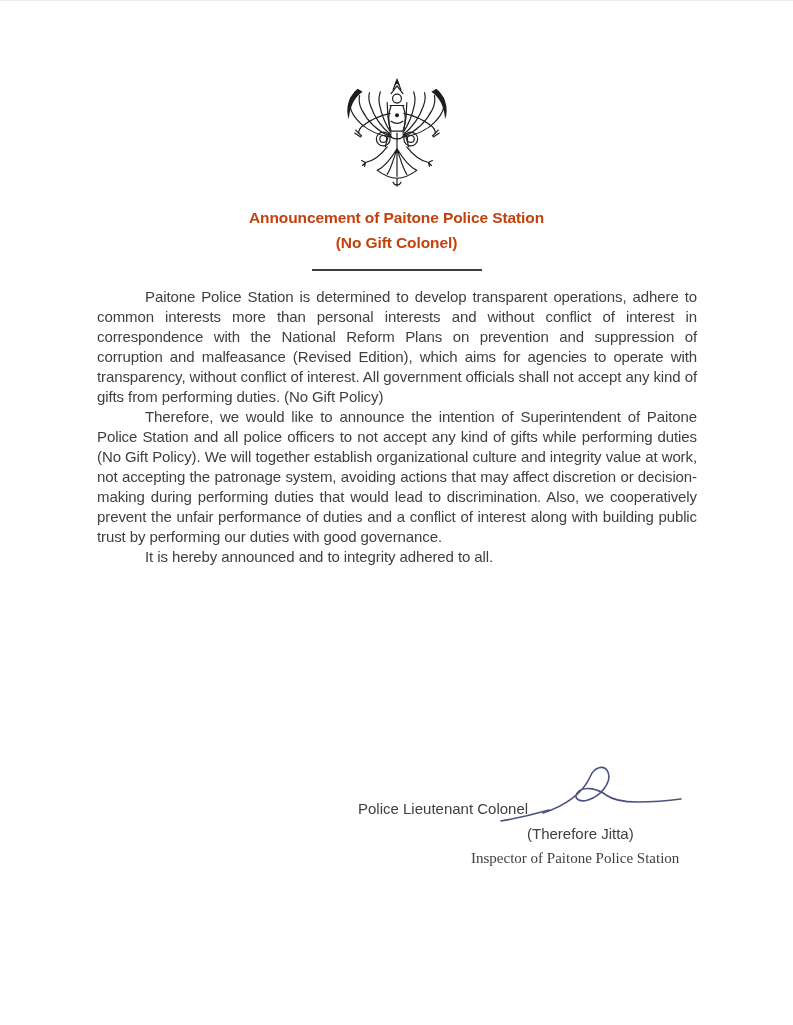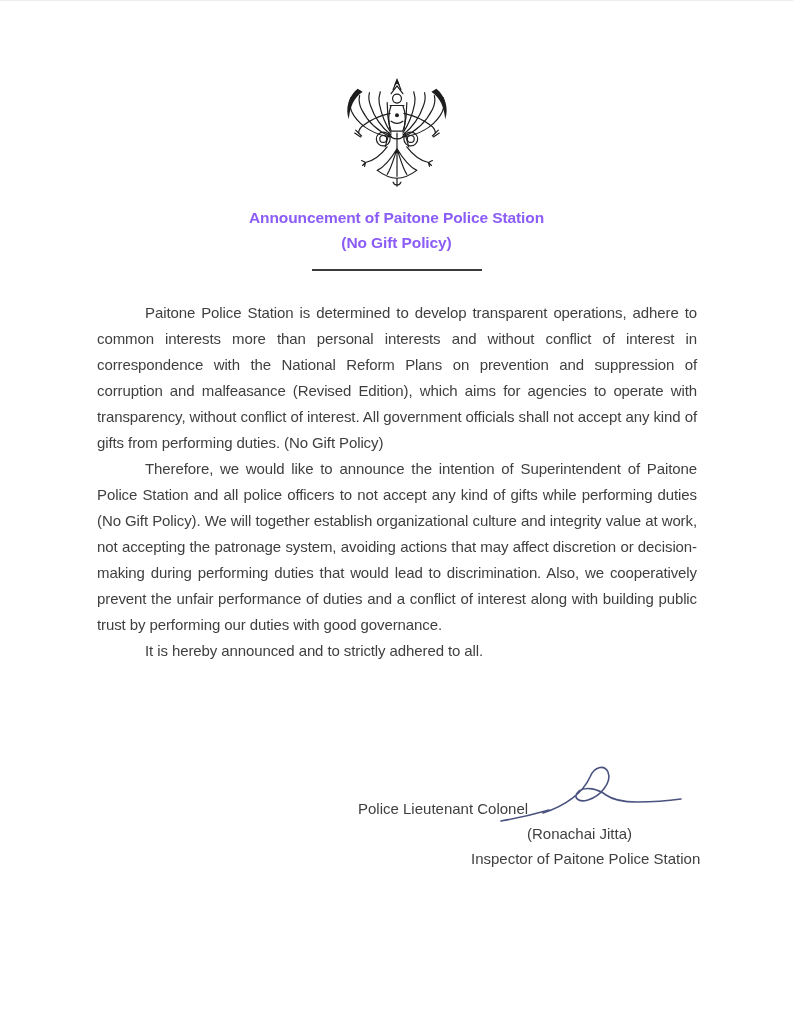--- a/index.html
+++ b/index.html
@@ -18,38 +18,38 @@
   }
   .emblem {
     width: 112px;
     height: 118px;
     margin: 75px auto 0 auto;
   }
   .emblem svg { display: block; width: 100%; height: 100%; }
   .title-block {
     margin-top: 12px;
     text-align: center;
-    color: #8b5cf6;
+    color: #c2410c;
     font-weight: bold;
     font-size: 15.5px;
     line-height: 24.5px;
     letter-spacing: -0.1px;
   }
   .separator {
     width: 170px;
     height: 0;
     border-top: 2.5px solid #3c3c3c;
     margin: 14px auto 0 auto;
   }
   .body-block {
     width: 600px;
-    margin: 29px 96px 0 97px;
+    margin: 16px 96px 0 97px;
     color: #3f3f3f;
     font-size: 15px;
-    line-height: 26px;
+    line-height: 20px;
     letter-spacing: -0.1px;
   }
   .para {
     margin: 0;
     text-indent: 48px;
     text-align: justify;
   }
   .para.single {
     text-align: left;
     white-space: pre-wrap;
@@ -58,21 +58,21 @@
     position: absolute;
     left: 0;
     top: 758px;
     width: 100%;
     height: 120px;
     color: #3f3f3f;
     font-size: 15px;
   }
   .sig-rank   { position: absolute; left: 358px; top: 41px; white-space: nowrap; }
   .sig-name   { position: absolute; left: 527px; top: 66px; white-space: nowrap; }
-  .sig-pos    { position: absolute; left: 471px; top: 91px; white-space: nowrap; }
+  .sig-pos    { position: absolute; left: 471px; top: 91px; white-space: nowrap; font-family: Liberation Serif, serif; }
   .sig-ink    { position: absolute; left: 493px; top: 2px; width: 195px; height: 68px; }
 </style>
 </head>
 <body>
 
 <div class="page">
 
   <div class="emblem">
     <svg viewBox="0 0 112 120" xmlns="http://www.w3.org/2000/svg" aria-hidden="true">
       <g stroke="#1d1d1d" fill="none" stroke-width="1.2" stroke-linecap="round" stroke-linejoin="round">
@@ -121,36 +121,36 @@
 
         <path d="M56 74 C50 84 44 92 36 96 M56 74 C52 86 50 94 46 100 M56 74 V102 M56 74 C60 86 62 94 66 100 M56 74 C62 84 68 92 76 96"></path>
         <path d="M36 96 C44 102 50 104 56 104 C62 104 68 102 76 96"></path>
         <path d="M56 104 V112 M52 108 C54 112 58 112 60 108"></path>
       </g>
     </svg>
   </div>
 
   <div class="title-block">
     <div>Announcement of Paitone Police Station</div>
-    <div>(No Gift Policy)</div>
+    <div>(No Gift Colonel)</div>
   </div>
 
   <div class="separator"></div>
 
   <div class="body-block">
     <p class="para">Paitone Police Station is determined to develop transparent operations, adhere to common interests more than personal interests and without conflict of interest in correspondence with the National Reform Plans on prevention and suppression of corruption and malfeasance (Revised Edition), which aims for agencies to operate with transparency, without conflict of interest. All government officials shall not accept any kind of gifts from performing duties. (No Gift Policy)</p>
     <p class="para">Therefore, we would like to announce the intention of Superintendent of Paitone Police Station and all police officers to not accept any kind of gifts while performing duties (No Gift Policy). We will together establish organizational culture and integrity value at work, not accepting the patronage system, avoiding actions that may affect discretion or decision-making during performing duties that would lead to discrimination. Also, we cooperatively prevent the unfair performance of duties and a conflict of interest along with building public trust by performing our duties with good governance.</p>
-    <p class="para single">It is hereby announced and to strictly adhered to all.</p>
+    <p class="para single">It is hereby announced and to integrity adhered to all.</p>
   </div>
 
   <div class="sig-block">
     <svg class="sig-ink" viewBox="0 0 195 68" xmlns="http://www.w3.org/2000/svg" aria-hidden="true">
       <g stroke="#4a537f" fill="none" stroke-width="1.6" stroke-linecap="round" stroke-linejoin="round">
         <path d="M8 60 C26 57 42 53 56 49"></path>
         <path d="M50 52 C72 45 90 32 97 16 C101 6 111 3 115 11 C119 21 108 35 95 39 C85 42 79 36 86 30 C93 25 105 28 113 34 C120 39 132 41 144 41 C160 41 174 40 188 38"></path>
       </g>
     </svg>
     <span class="sig-rank">Police Lieutenant Colonel</span>
-    <span class="sig-name">(Ronachai Jitta)</span>
+    <span class="sig-name">(Therefore Jitta)</span>
     <span class="sig-pos">Inspector of Paitone Police Station</span>
   </div>
 
 </div>
 
 </body></html>

